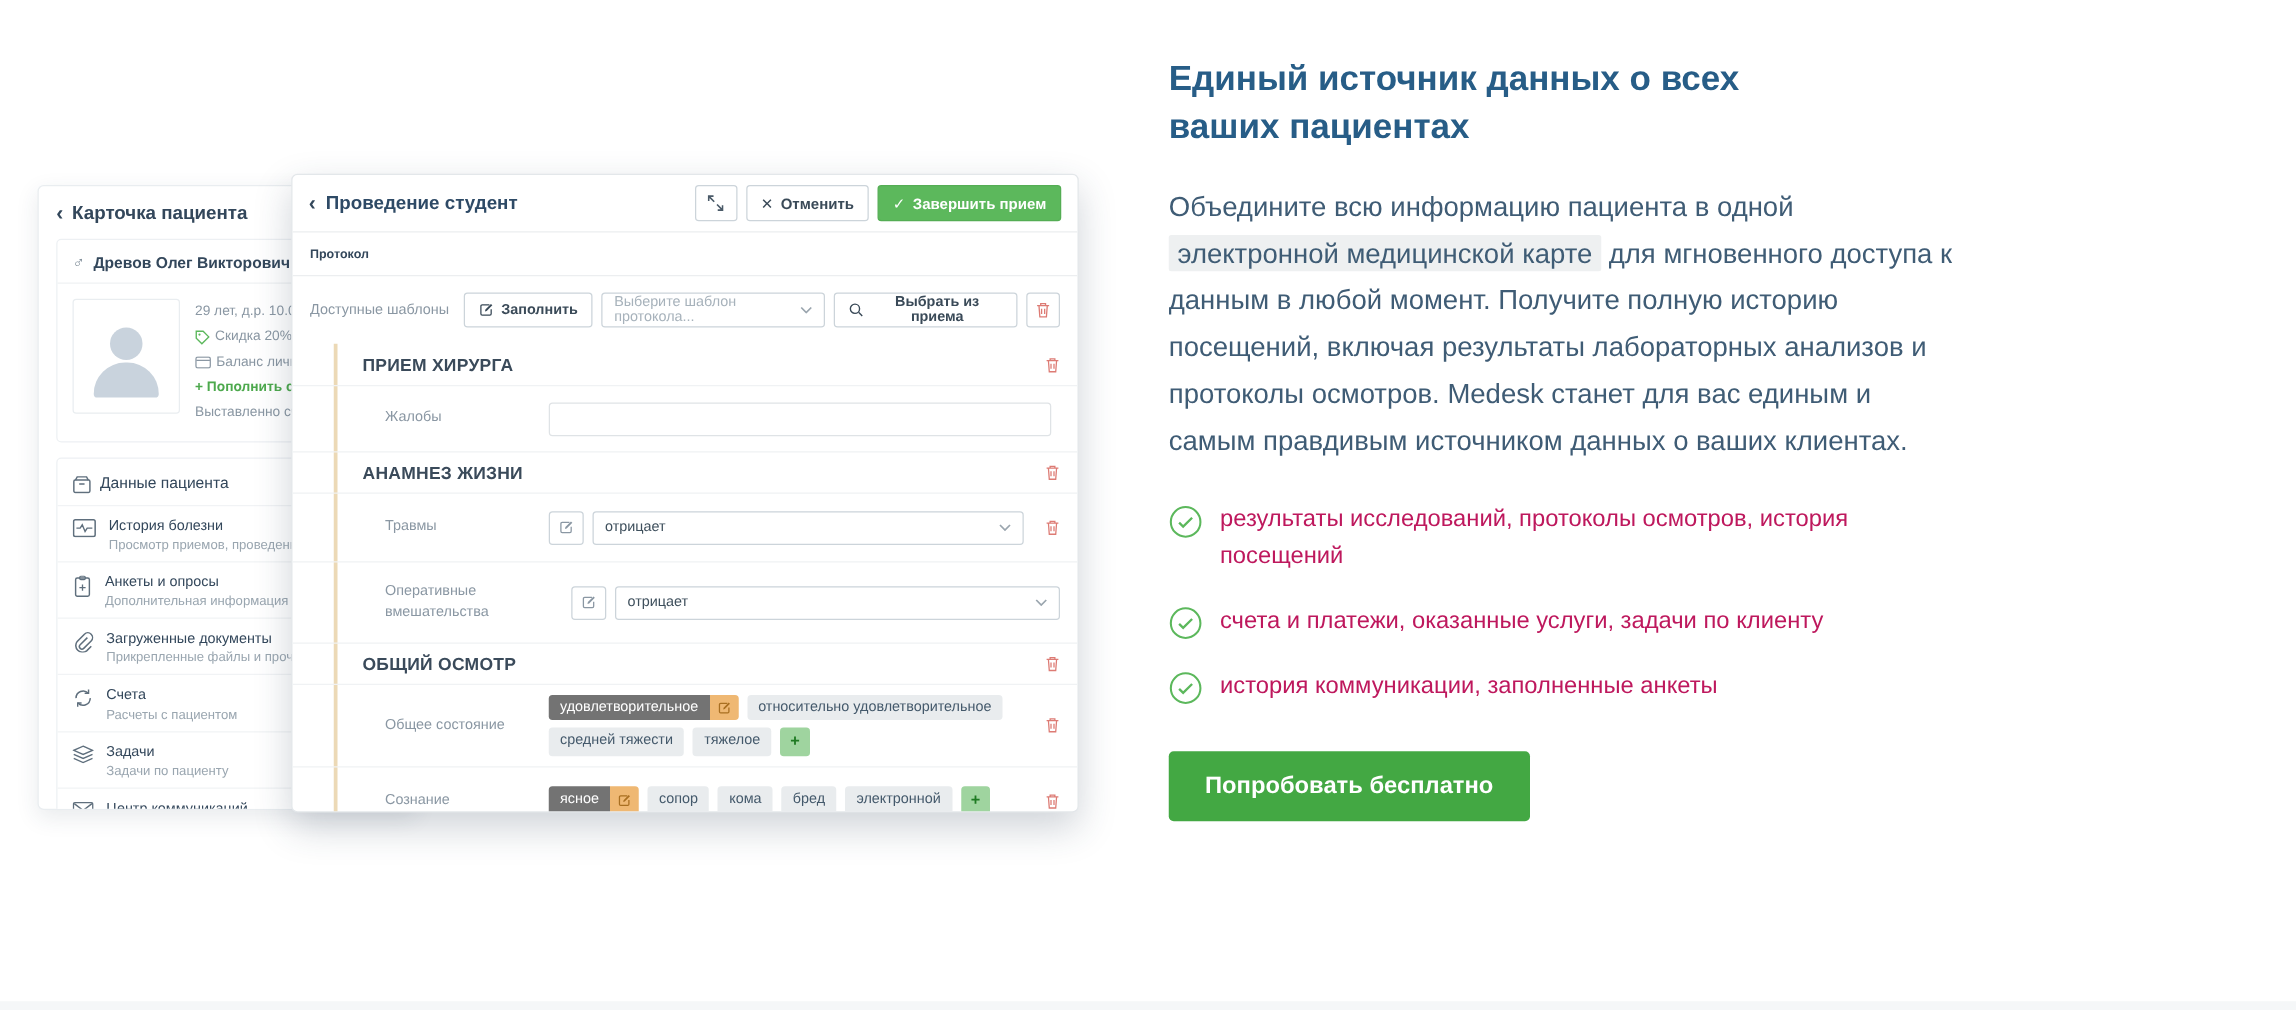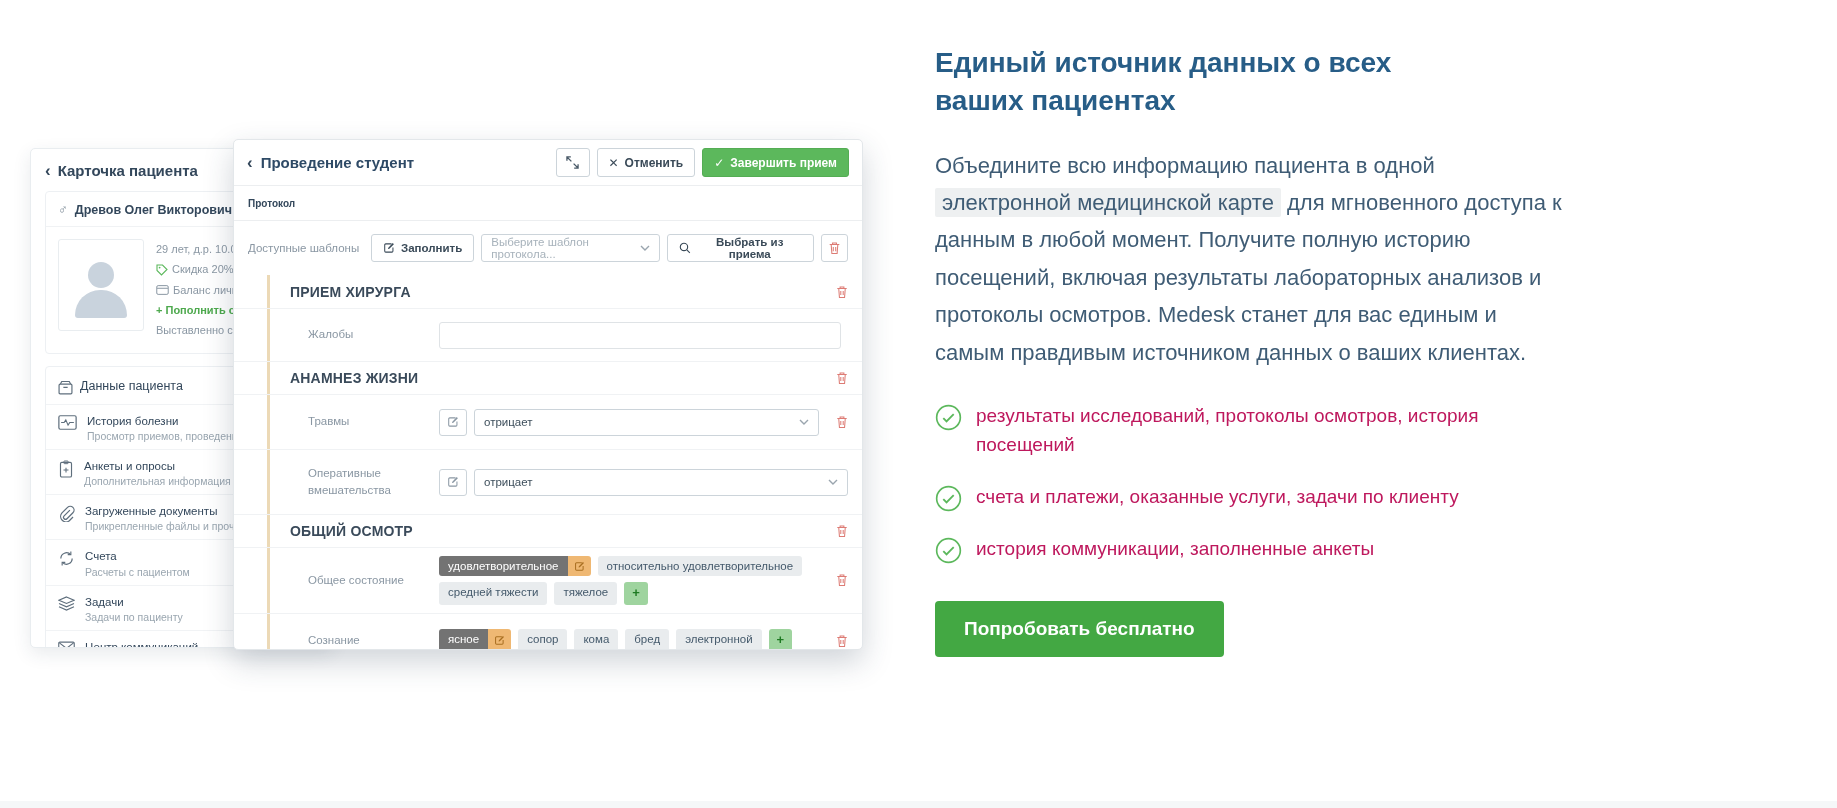--- a/index.html
+++ b/index.html
@@ -368,21 +368,21 @@
           <button class="trash-plain row-trash">
               <span>
                 <svg width="12" height="14" viewBox="0 0 14 16">
                   <path d="M1.5 4h11M4.8 4V2.2h4.4V4M3.2 4l.8 10.3h6L10.8 4M5.6 6.8v4.8M8.4 6.8v4.8" fill="none" stroke="currentColor" stroke-width="1.2"></path>
                 </svg>
               </span>
             </button>
         </div>
       </div>
 
-      <div class="frow field-row" style="min-height:65px;">
+      <div class="frow field-row" style="min-height:65px;gap:18px;">
         <span class="f-label">Оперативные вмешательства</span>
         <div class="f-controls">
           <button class="edit-btn">
               <svg width="12" height="12" viewBox="0 0 14 14">
                 <path d="M10 2.2H3.2A1.2 1.2 0 0 0 2 3.4v7.2a1.2 1.2 0 0 0 1.2 1.2h7.2a1.2 1.2 0 0 0 1.2-1.2V6.4" fill="none" stroke="currentColor" stroke-width="1.2"></path>
                 <path d="M5.8 8.3l1.6-.4 5.3-5.3-1.3-1.3-5.2 5.3-.4 1.7z" fill="currentColor"></path>
               </svg>
             </button>
           <div class="select f-select">
             <span class="val">отрицает</span>

